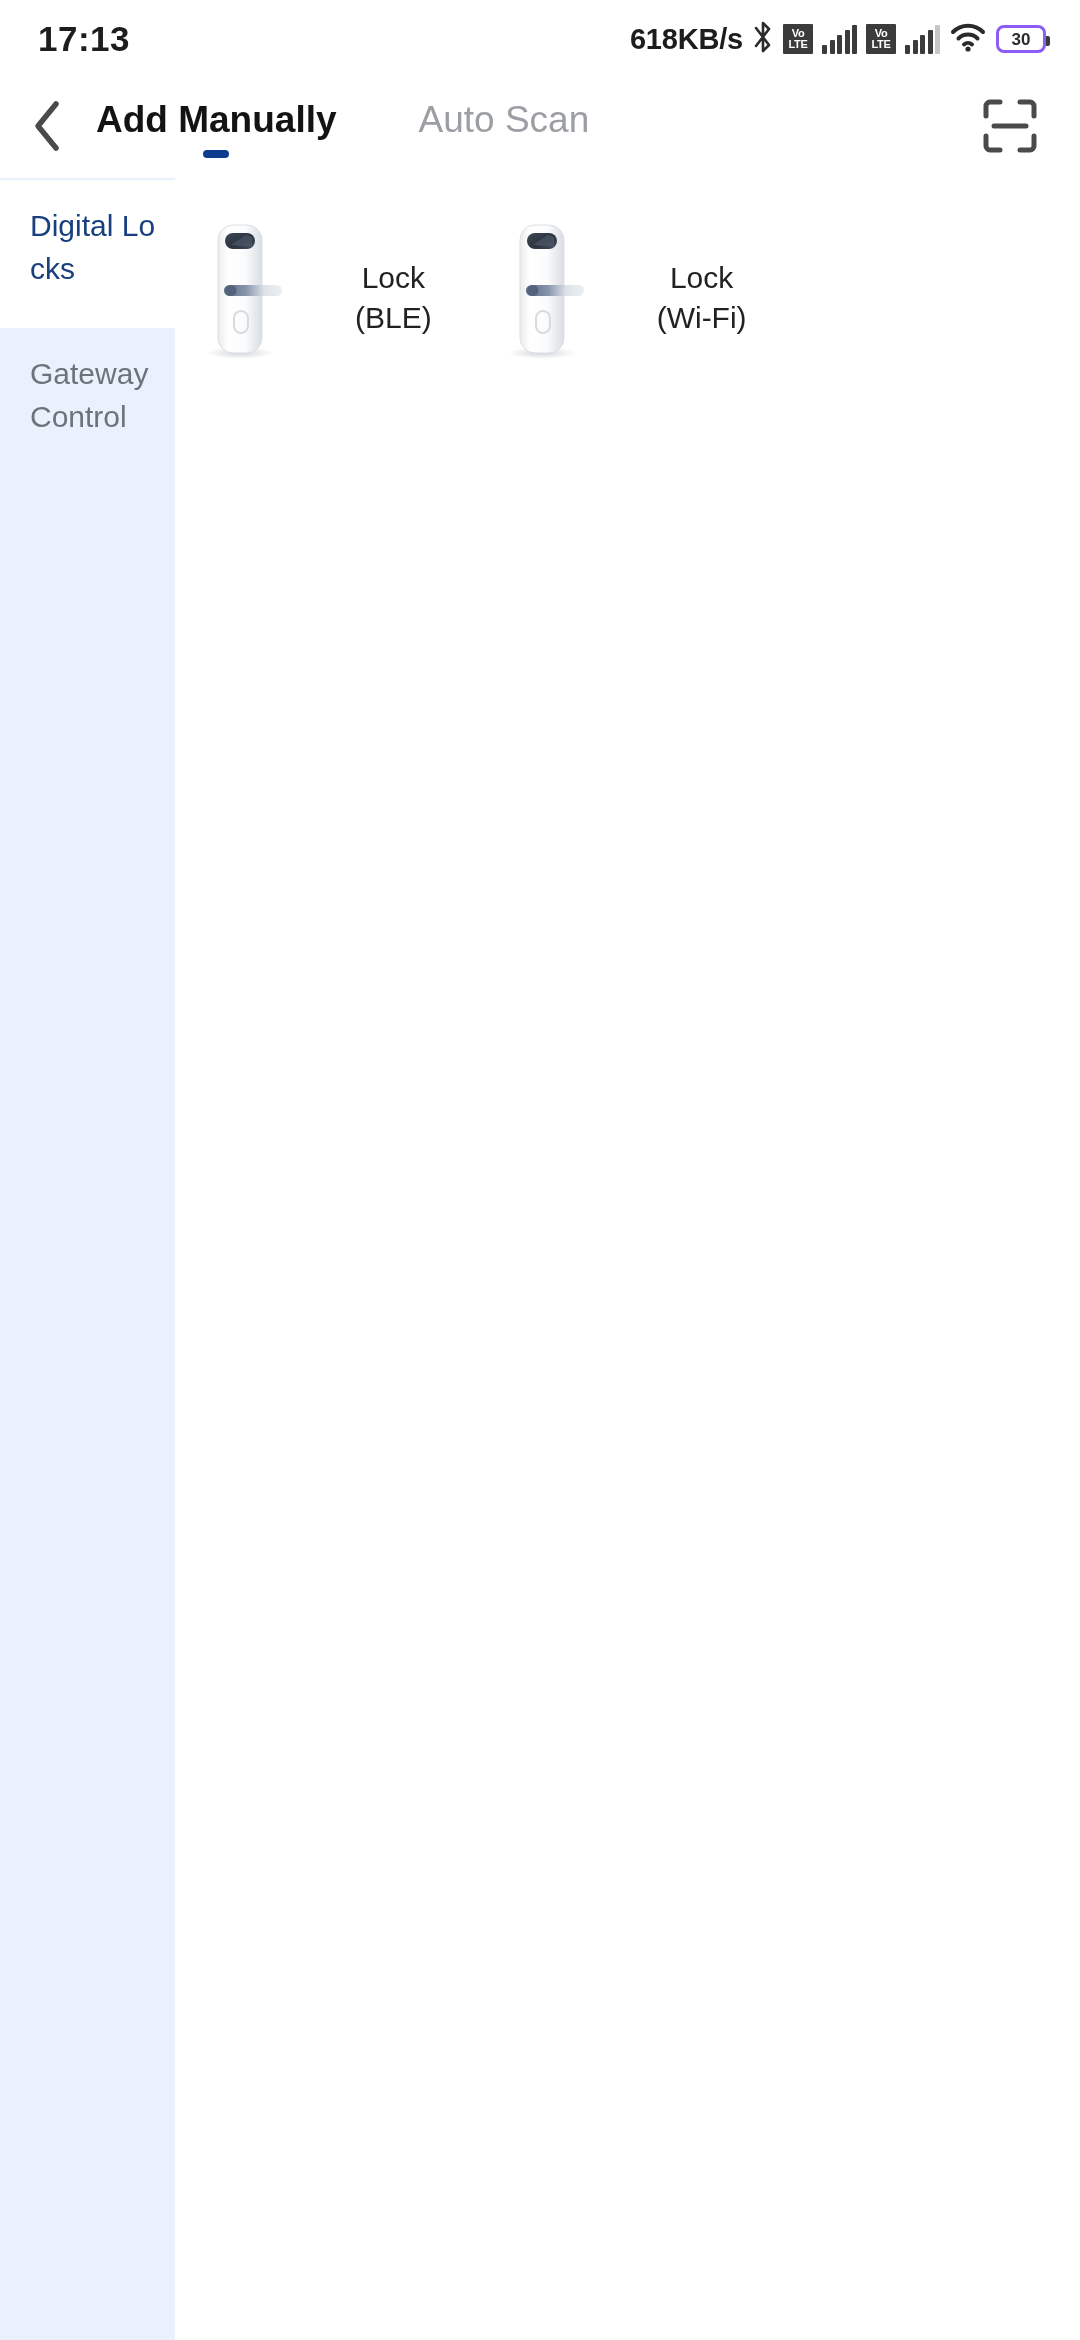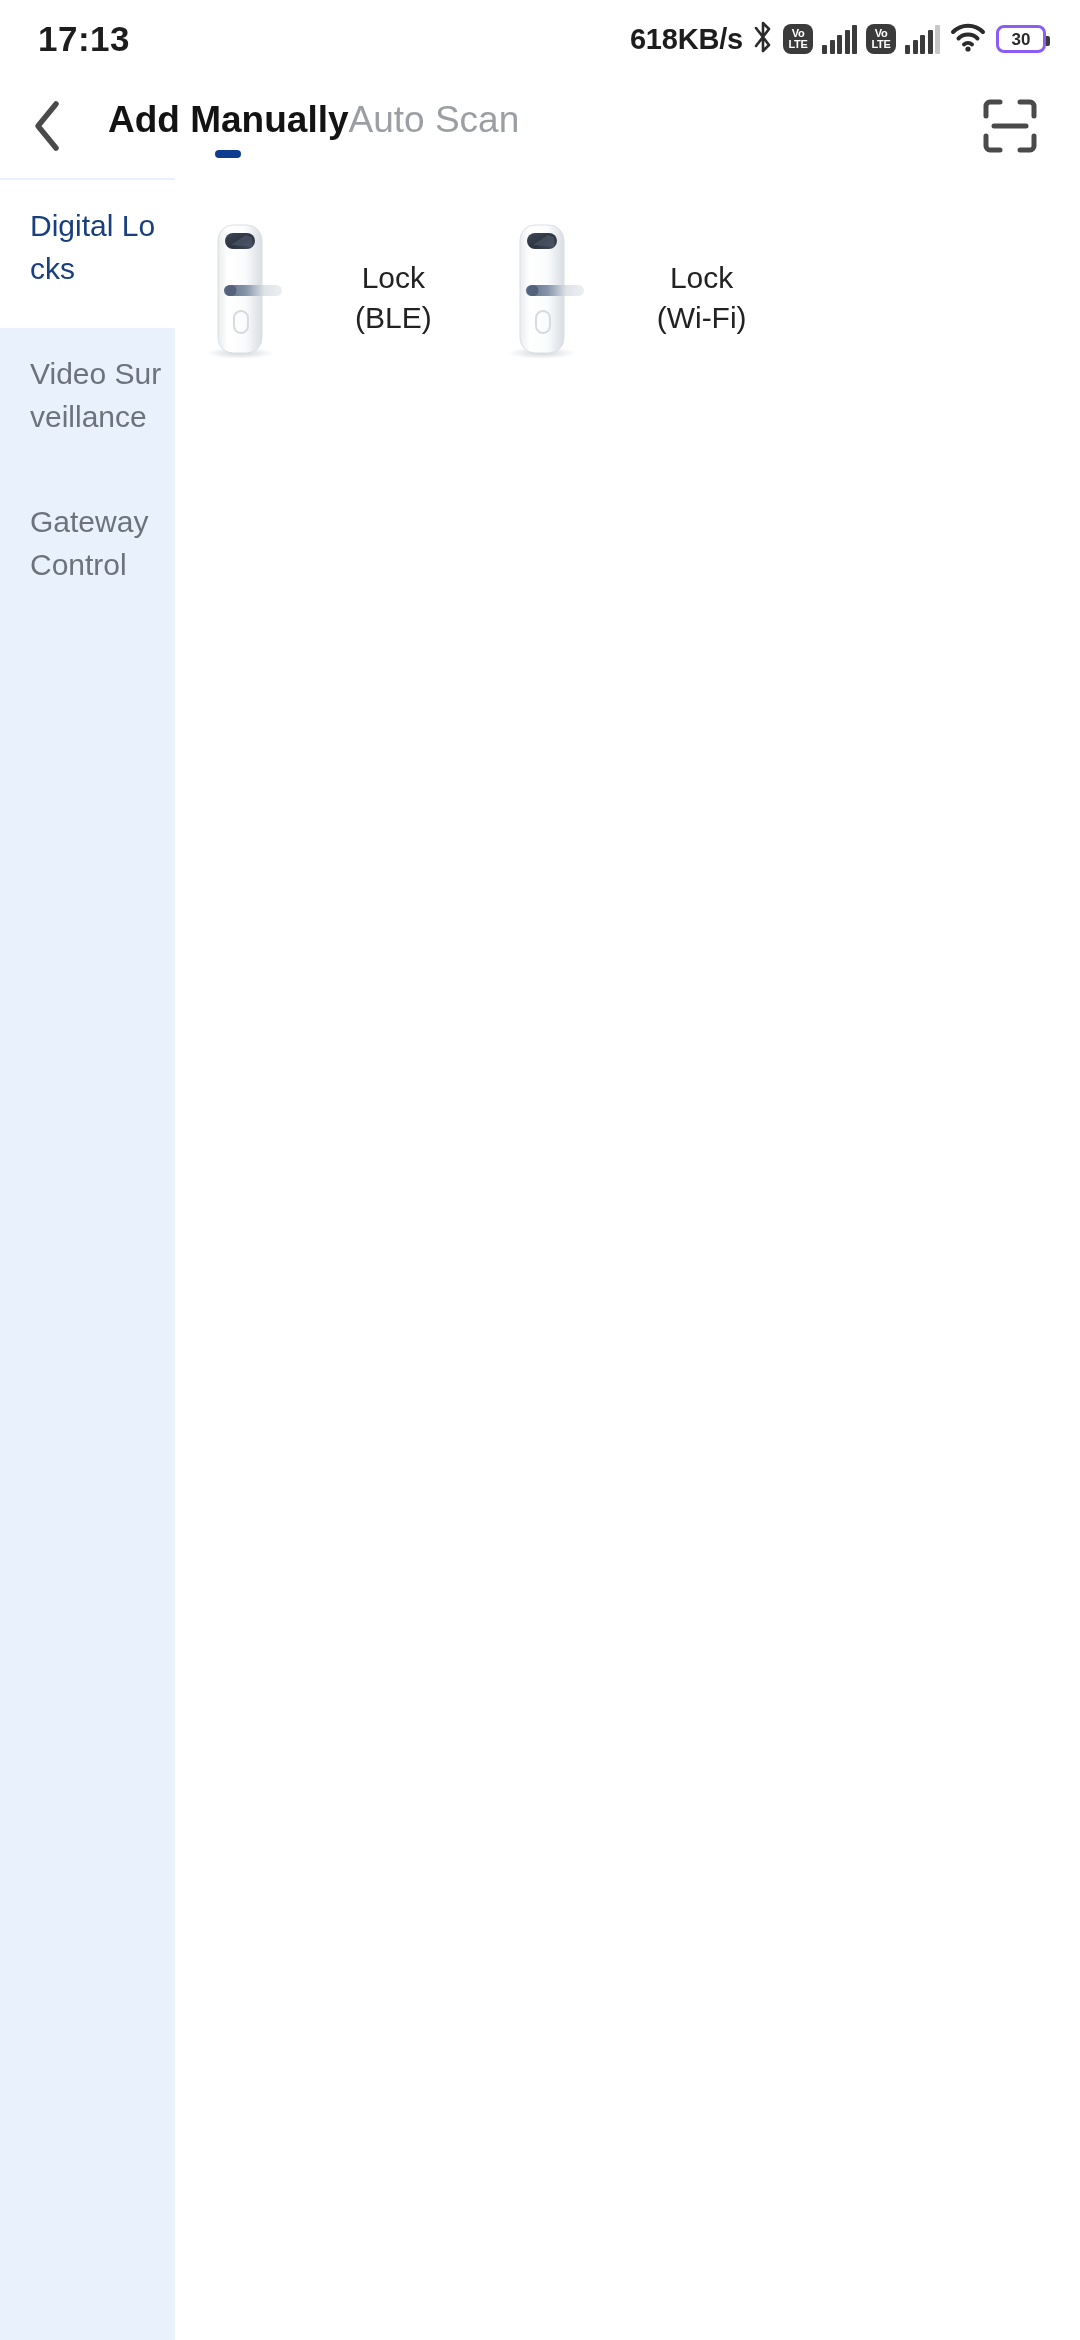--- a/index.html
+++ b/index.html
@@ -40,21 +40,21 @@
     font-size: 29px;
     font-weight: 700;
     color: #1d1d1d;
     letter-spacing: -0.2px;
   }
   .icon-bt { display: block; }
   .volte-badge {
     width: 30px;
     height: 30px;
     background: #3b3b3b;
-    border-radius: 8px;
+    border-radius: 1px;
     color: #ffffff;
     display: flex;
     flex-direction: column;
     align-items: center;
     justify-content: center;
     line-height: 1;
     font-size: 11px;
     font-weight: 700;
     letter-spacing: -0.3px;
   }
@@ -117,21 +117,21 @@
     width: 96px;
     height: 100px;
     display: flex;
     align-items: center;
     justify-content: center;
     cursor: pointer;
   }
   .tabs {
     display: flex;
     align-items: flex-end;
-    margin-left: 12px;
+    gap: 82px;
   }
   .tab {
     position: relative;
     padding-bottom: 16px;
     cursor: pointer;
   }
   .tab-label {
     font-size: 37px;
     line-height: 44px;
     white-space: nowrap;
@@ -319,23 +319,20 @@
       </svg>
     </span>
   </div>
 </div>
 
 <div class="body-wrap">
 
   <div class="sidebar">
     <div class="cat-item active">
       <div class="cat-label">Digital Locks</div>
-    </div>
-    <div class="cat-item">
-      <div class="cat-label">Video Surveillance</div>
     </div>
     <div class="cat-item">
       <div class="cat-label">Gateway Control</div>
     </div>
   </div>
 
   <div class="content">
     <div class="product-grid">
 
       <div class="product">

